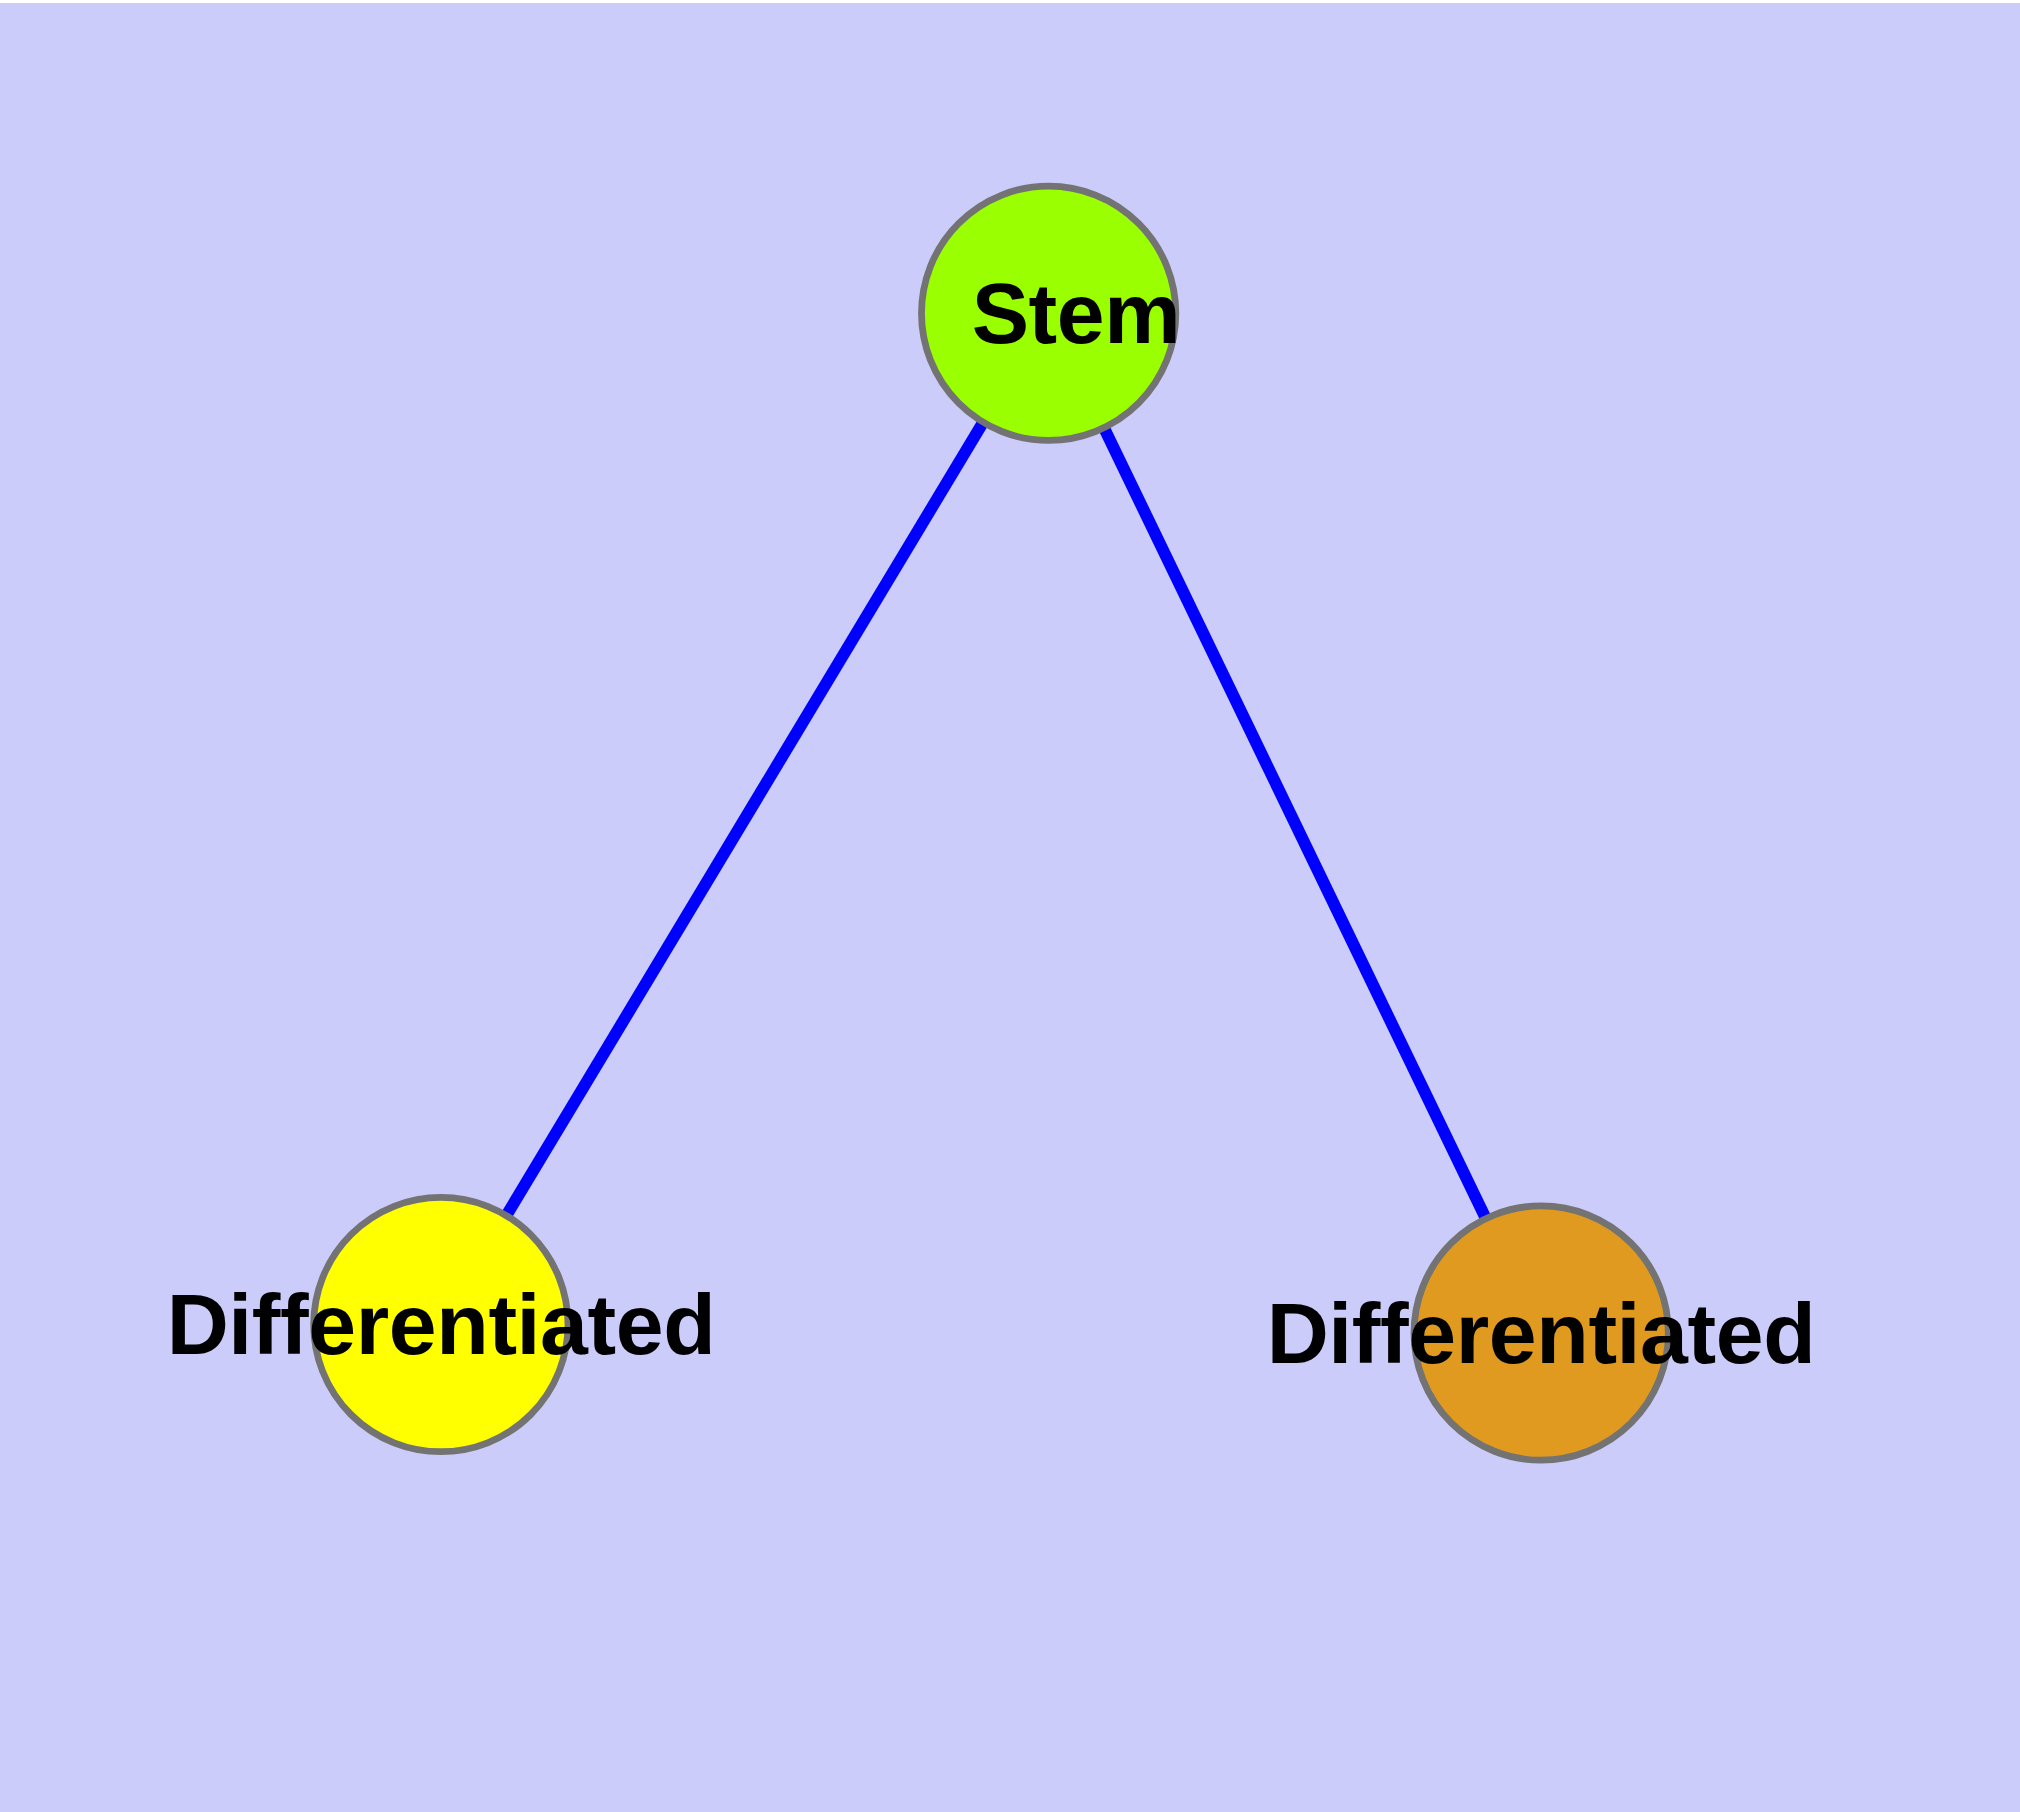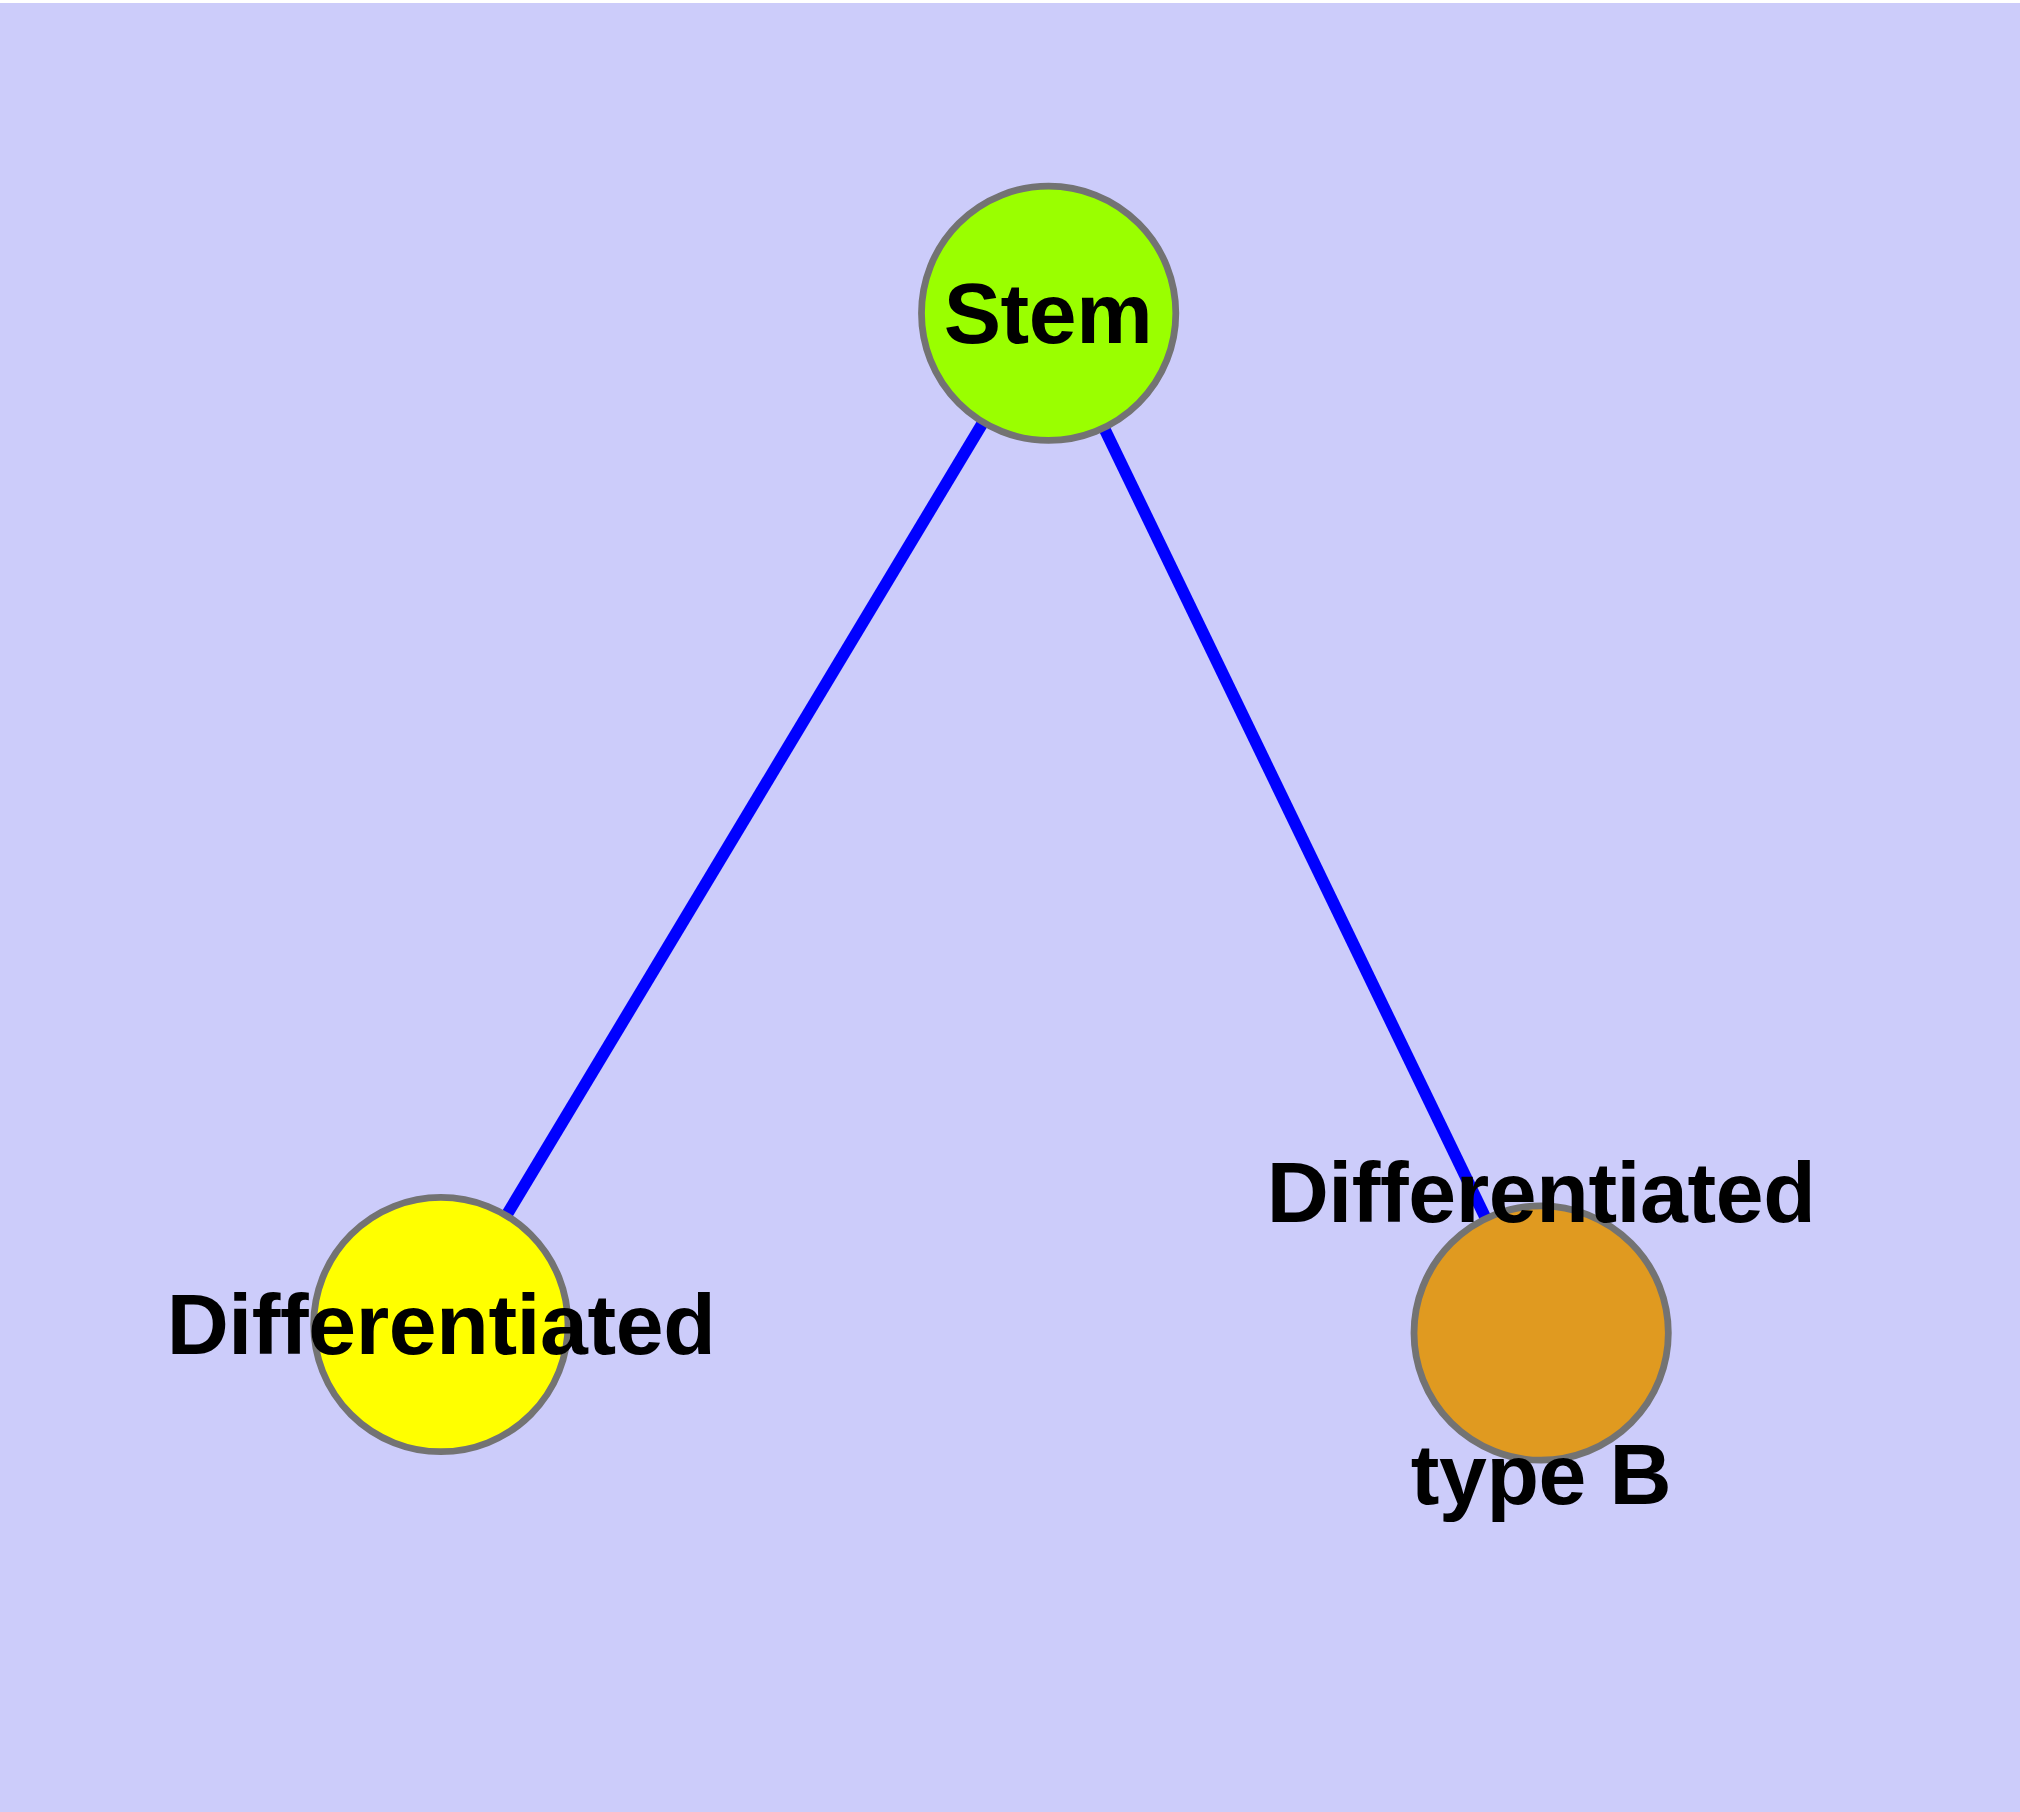--- a/index.html
+++ b/index.html
@@ -65,26 +65,25 @@
         <line class="edge-line" x1="1237" y1="366" x2="520" y2="1559"></line>
         <line class="edge-line" x1="1237" y1="366" x2="1818" y2="1569"></line>
       </g>
       <g>
         <circle class="node-circle" cx="1237" cy="366" r="150" fill="#9aff00"></circle>
         <circle class="node-circle" cx="520" cy="1559" r="150" fill="#ffff00"></circle>
         <circle class="node-circle" cx="1818" cy="1569" r="150" fill="#e09a20"></circle>
       </g>
     </svg>
 
-    <div class="node-label" style="left:1048px; top:310px;">Stem</div>
+    <div class="node-label" style="left:1076px; top:310px;">Stem</div>
 
     <div class="node-label" style="left:441px; top:1321px;">
       <div>Differentiated</div>
     </div>
 
     <div class="node-label" style="left:1541px; top:1330px;">
       <div>Differentiated</div>
-      <div>type B</div>
     </div>
 
   </div>
 </div>
 
 
 </body></html>

